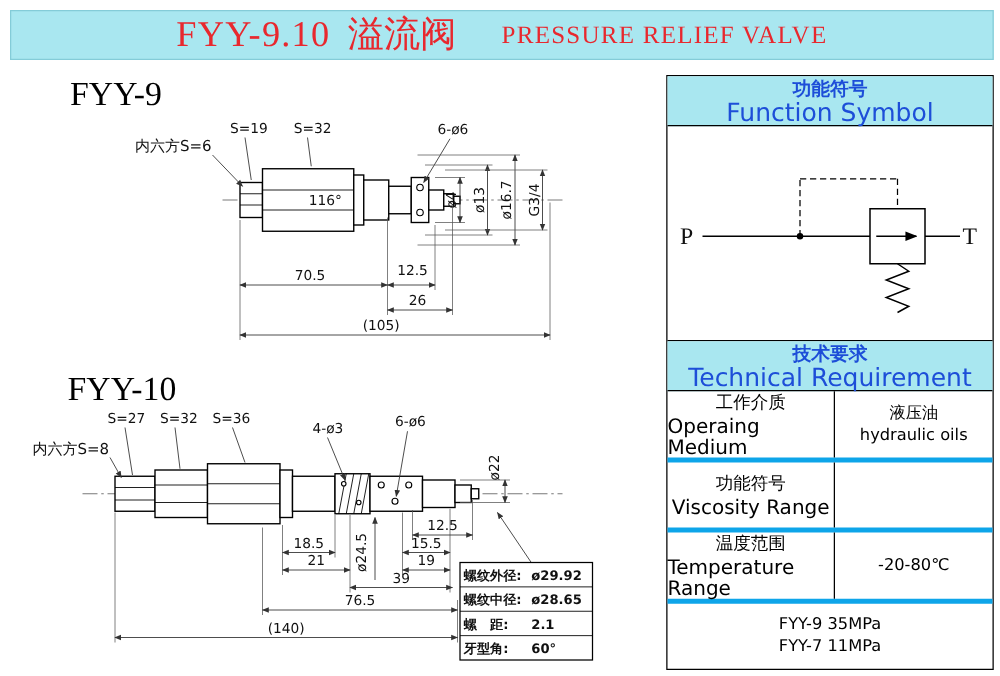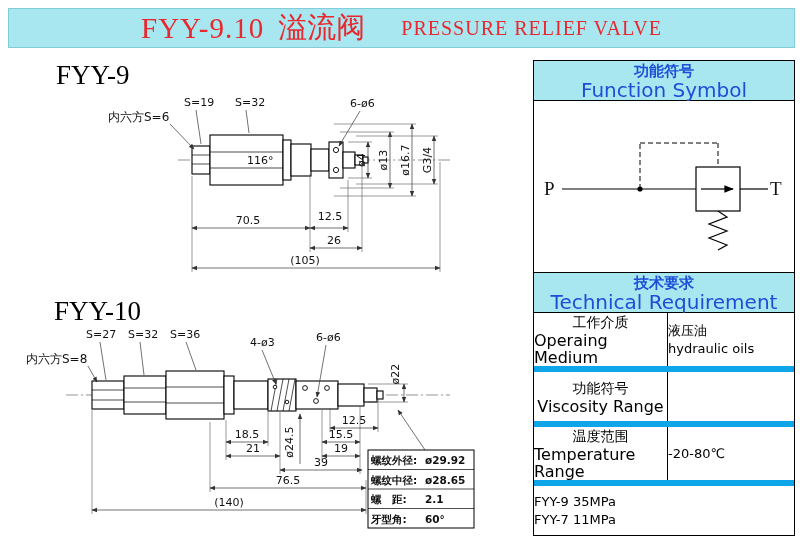--- a/index.html
+++ b/index.html
@@ -36,27 +36,27 @@
     border:1px solid #000;background:#fff}
   .p-head{height:40px;background:#a9e7f0;border-bottom:1px solid #000;
     display:flex;flex-direction:column;align-items:center;justify-content:center;color:#1d4ed8}
   .p-head .hcn{font-size:15px;font-weight:bold;line-height:19px}
   .p-head .hen{font-size:20px;line-height:19px}
   .p-symbol{height:172px;border-bottom:1px solid #000;display:flex;align-items:center;justify-content:center}
   .p-symbol text{font-family:"Liberation Serif",serif;font-size:19px}
   .sym{stroke:#000;stroke-width:1.2;fill:none}
   .symd{stroke:#000;stroke-width:1;fill:none;stroke-dasharray:5 3}
   .p-specs{display:flex;flex-direction:column;height:222px}
-  .spec-row{flex:1;display:flex;border-bottom:6px solid #0ea5e9}
+  .spec-row{flex:1;display:flex;border-bottom:4px solid #0ea5e9}
   .spec-row:last-child{border-bottom:none}
   .spec-label{width:134px;border-right:1px solid #000;
     display:flex;flex-direction:column;align-items:center;justify-content:center}
   .spec-label .cn{font-size:14px;line-height:19px;color:#000}
   .spec-label .en{font-size:16px;line-height:17px;color:#000}
-  .spec-value{flex:1;display:flex;flex-direction:column;align-items:flex-start;justify-content:center}
+  .spec-value{flex:1;display:flex;flex-direction:column;align-items:center;justify-content:center}
   .spec-value div{font-size:13px;line-height:18px;color:#000}
 </style>
 </head>
 <body>
 
 <header class="banner">
   <span class="model">FYY-9.10</span>
   <span class="cn">溢流阀</span>
   <span class="en">PRESSURE RELIEF VALVE</span>
 </header>

